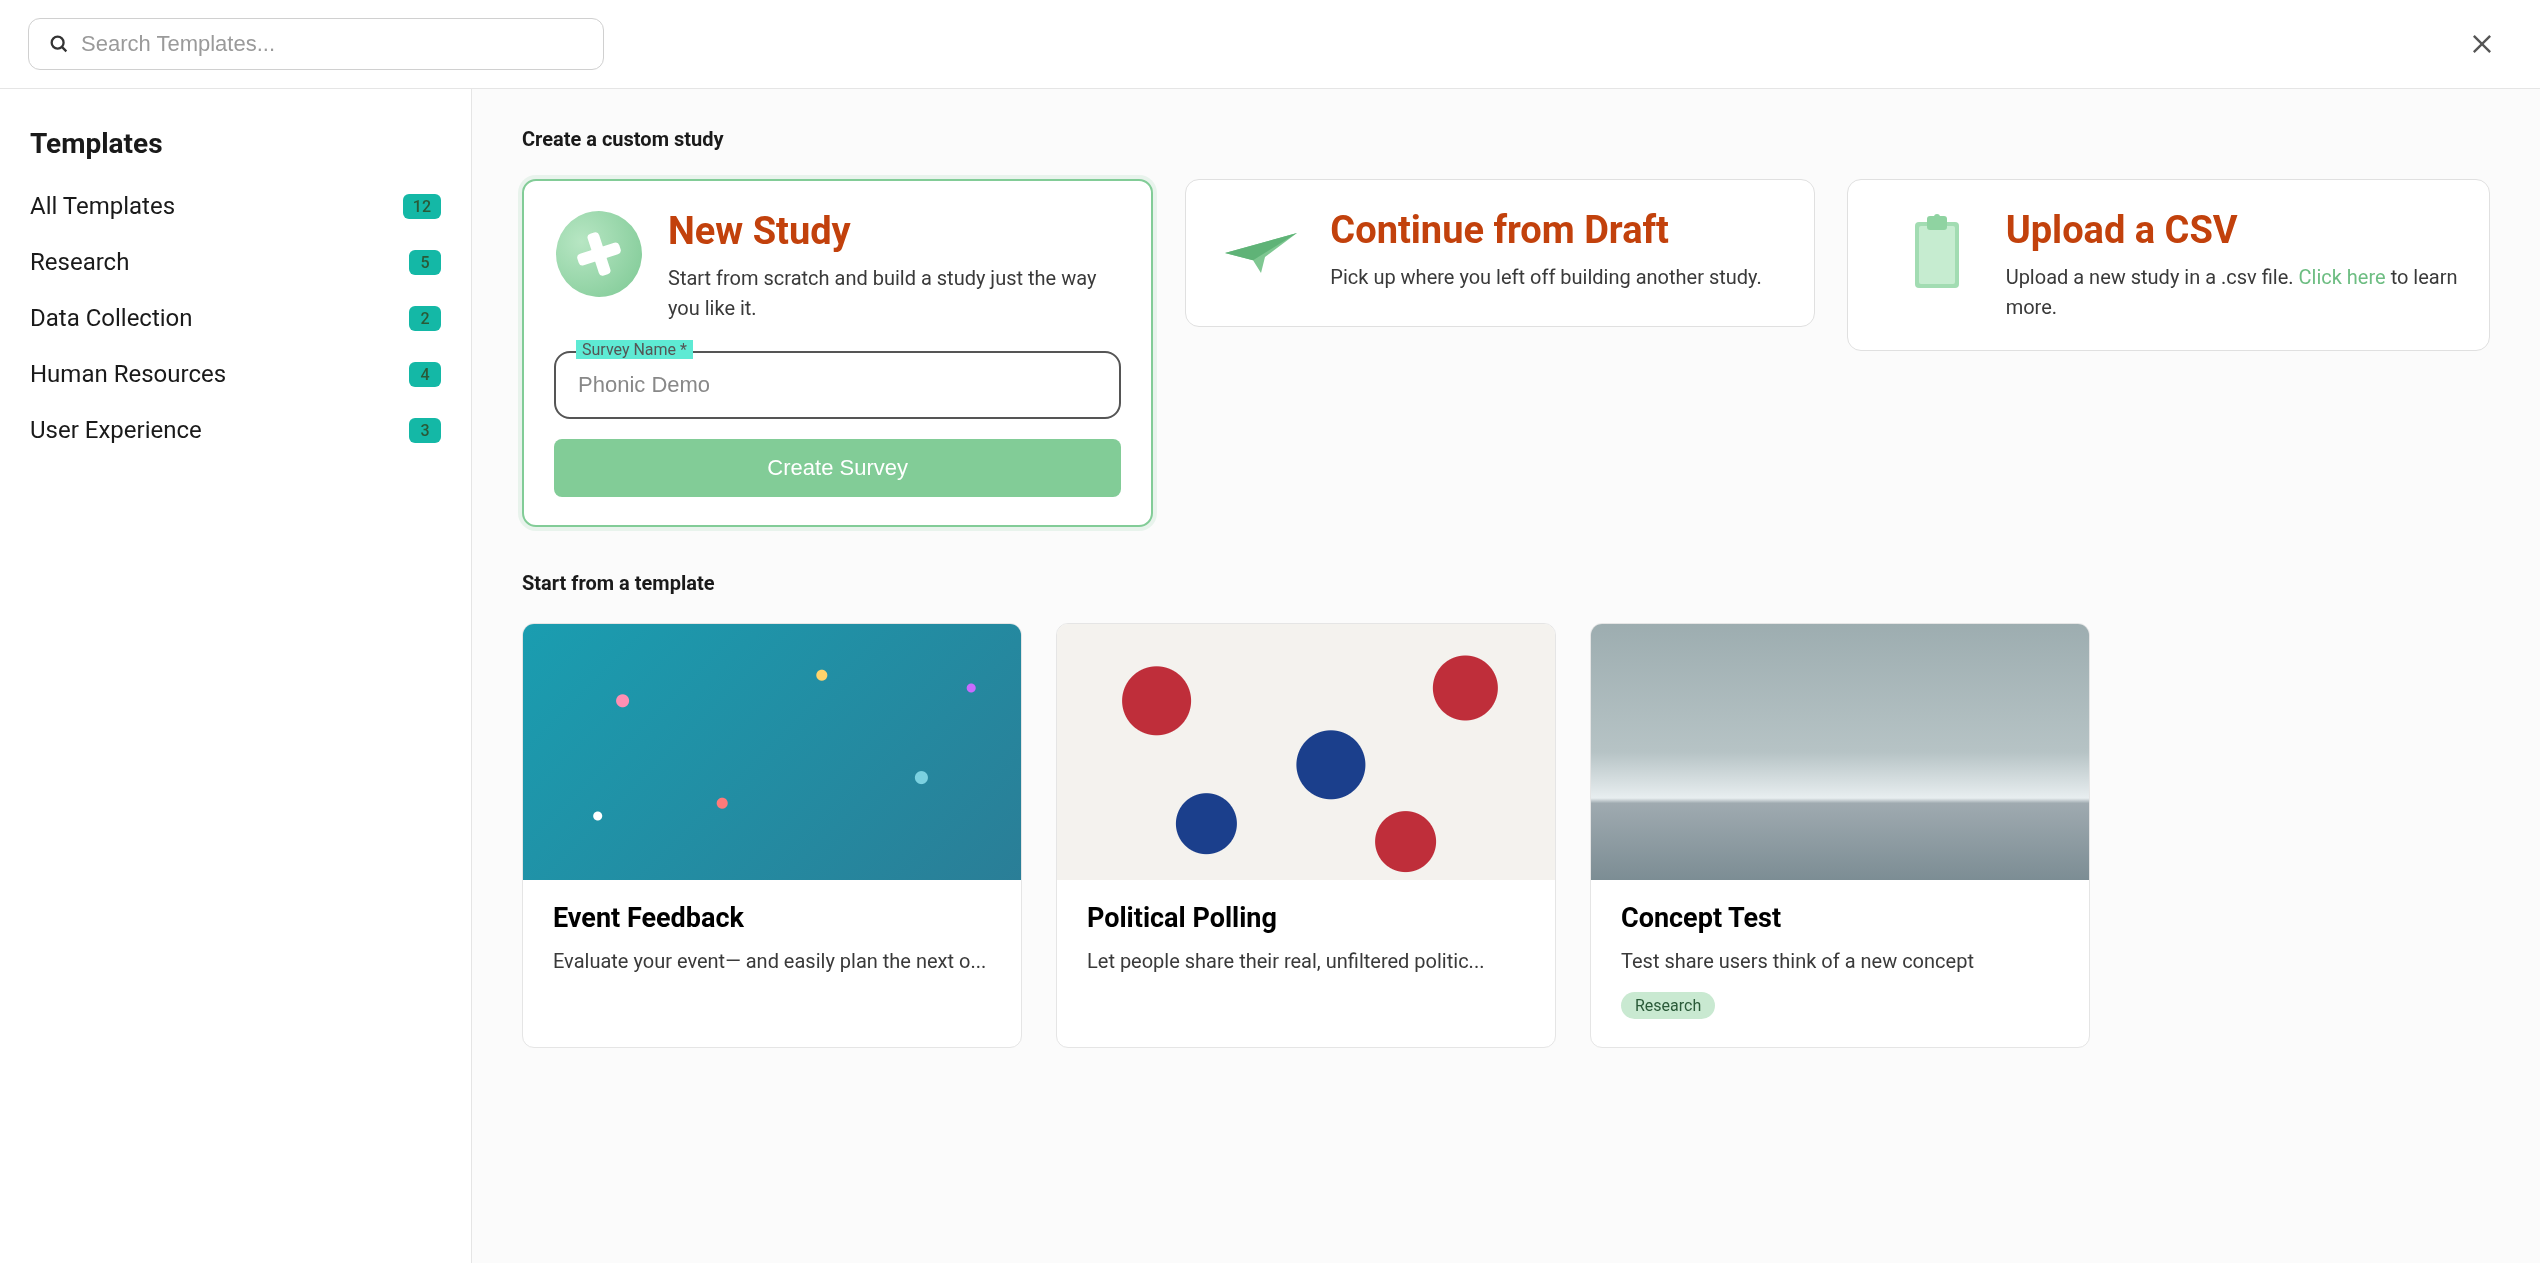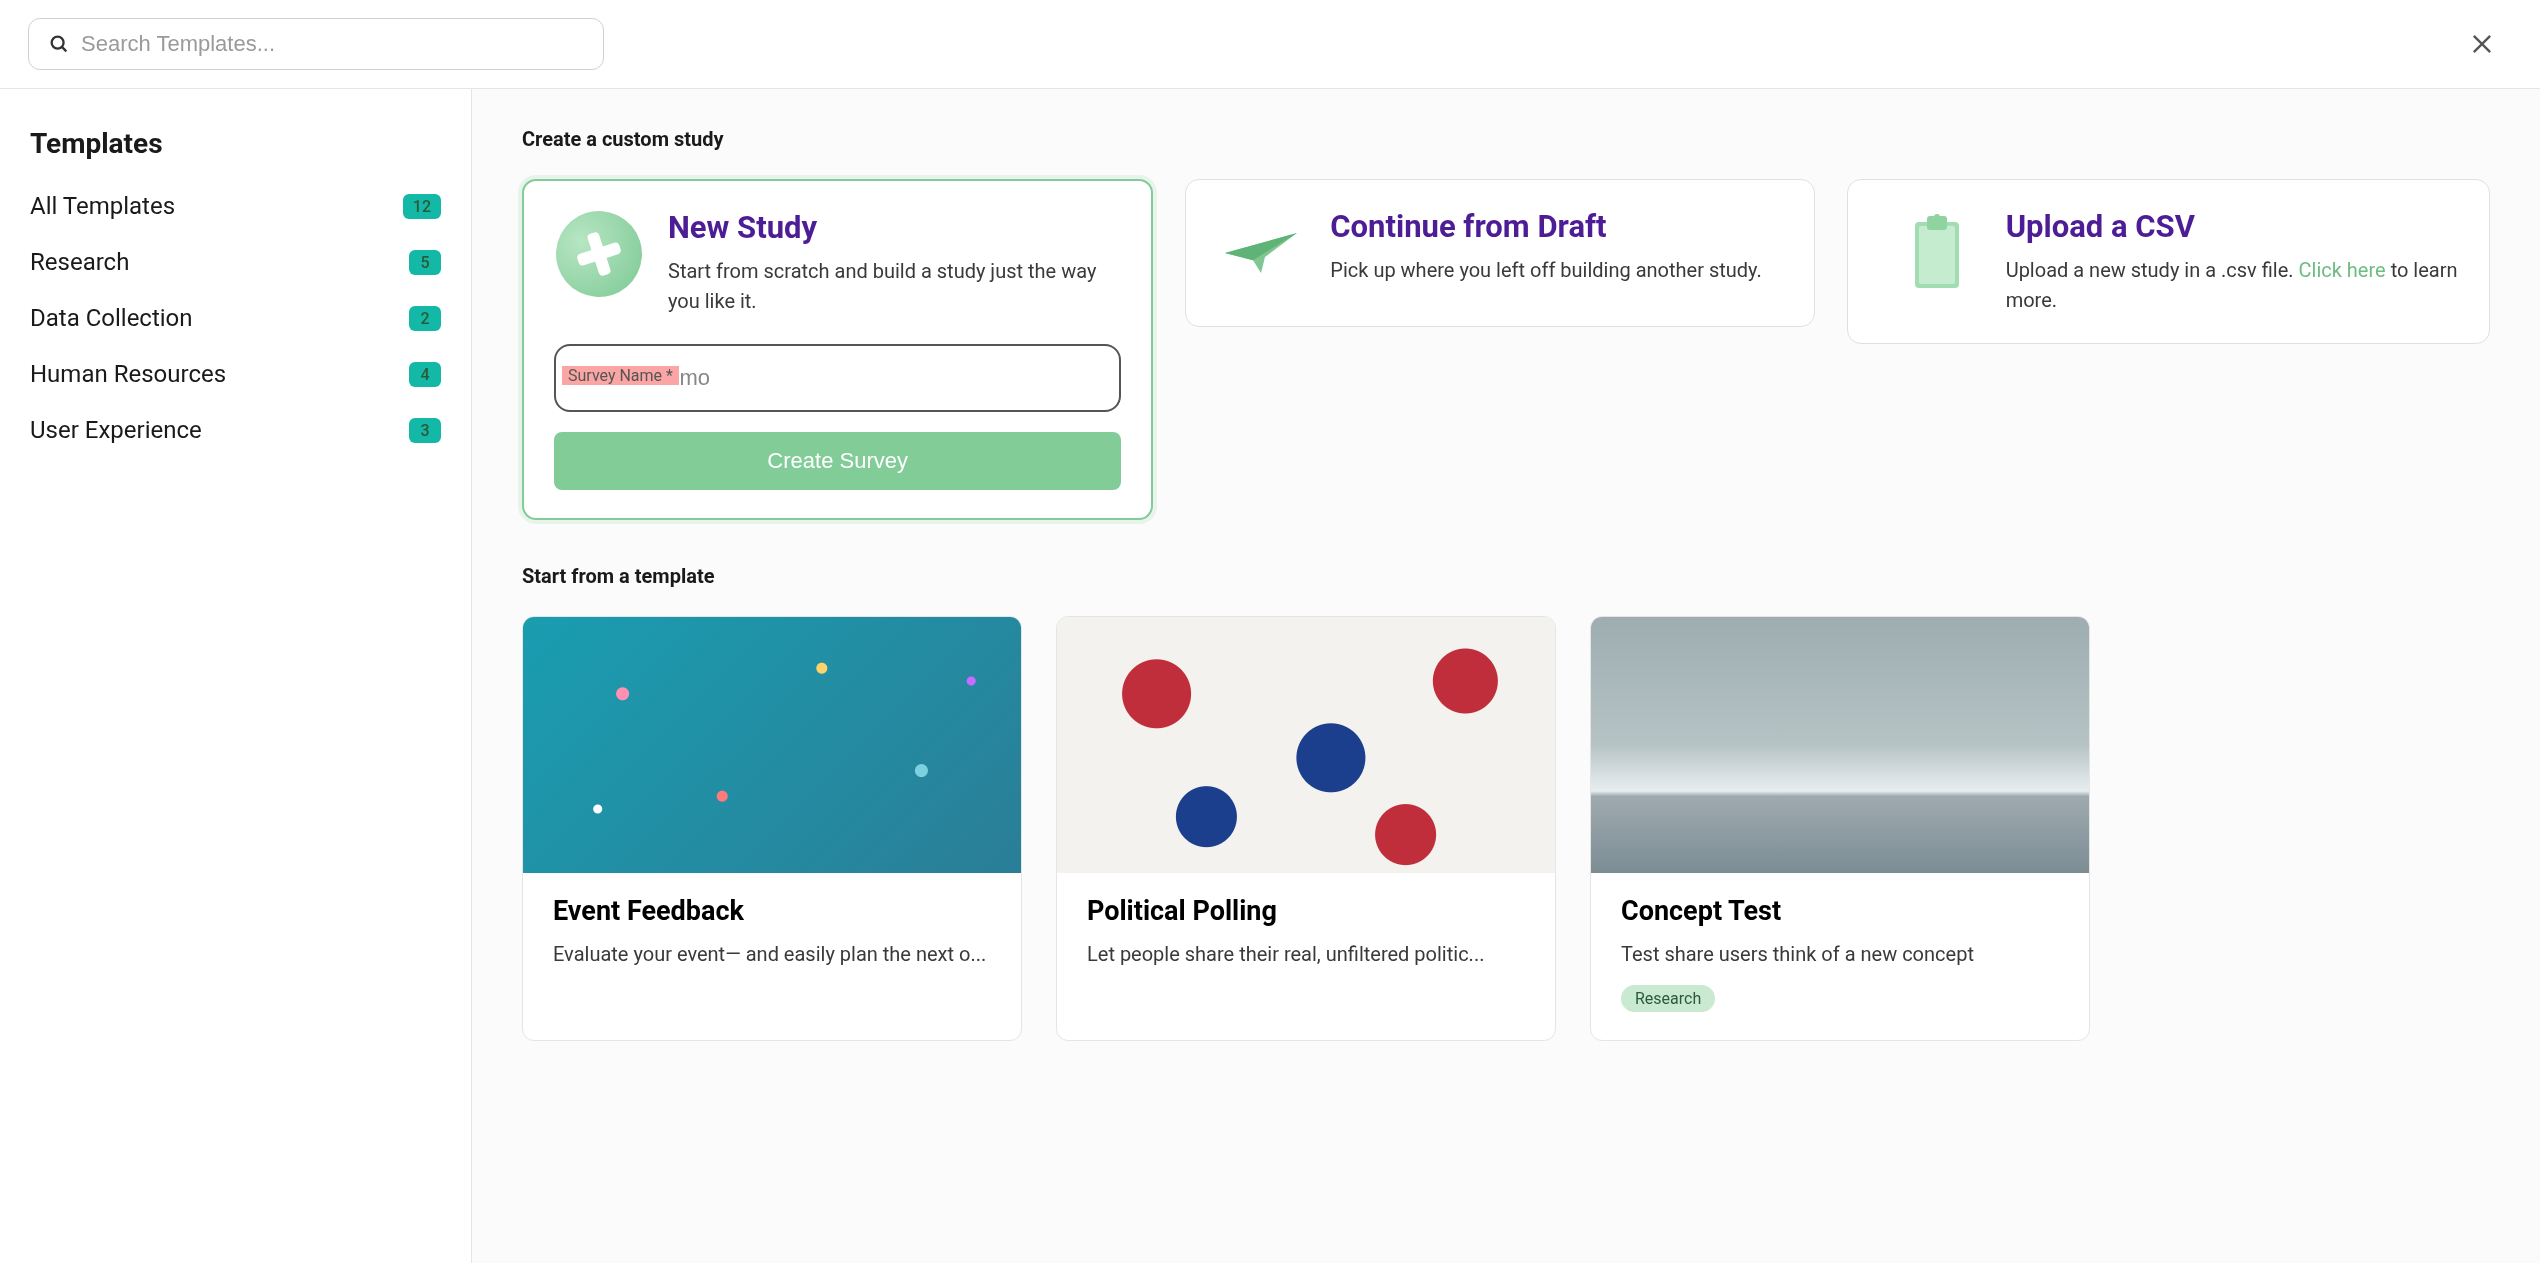--- a/index.html
+++ b/index.html
@@ -123,44 +123,43 @@
     .card-icon {
       width: 90px;
       height: 90px;
       flex-shrink: 0;
       display: flex;
       align-items: center;
       justify-content: center;
     }
     .card-text { flex: 1; }
     .card-title {
-      font-size: 31px;
+      font-size: 38px;
       font-weight: 700;
-      color: #4c1d95;
+      color: #c2410c;
       margin-bottom: 10px;
     }
     .card-desc {
       font-size: 20px;
       color: #3a3a3a;
       line-height: 1.5;
     }
     .link-text { color: #6dbd82; }
     .field-wrapper {
       position: relative;
       margin-top: 28px;
     }
     .field-label {
       position: absolute;
       top: -11px;
-      left: 8px;
-      background: #fca5a5;
+      left: 22px;
+      background: #5eead4;
       padding: 0 6px;
       font-size: 16px;
       color: #555;
-      margin-top: 33px;
     }
     .survey-input {
       width: 100%;
       height: 68px;
       border: 2px solid #555;
       border-radius: 16px;
       padding: 0 22px;
       font-size: 22px;
       outline: none;
     }

